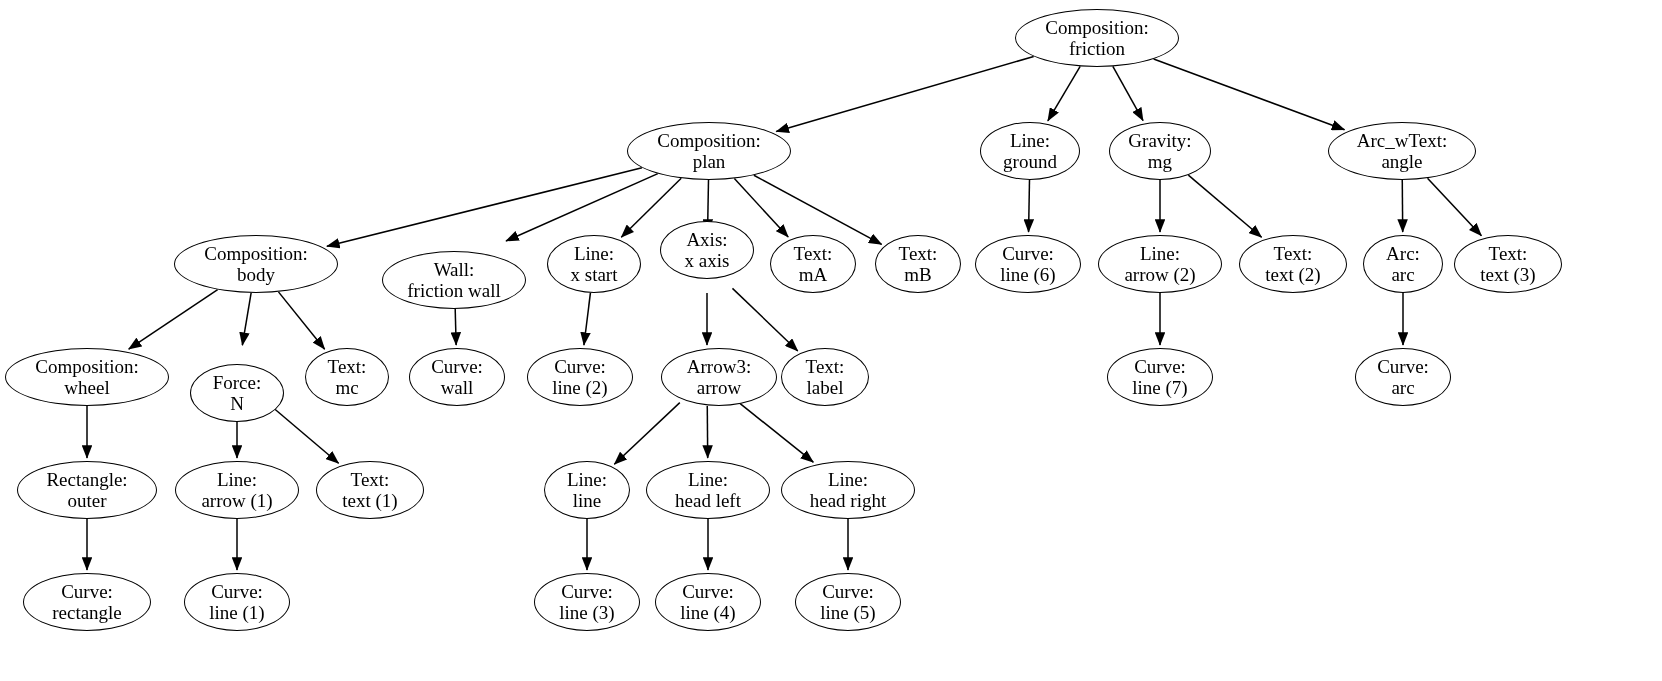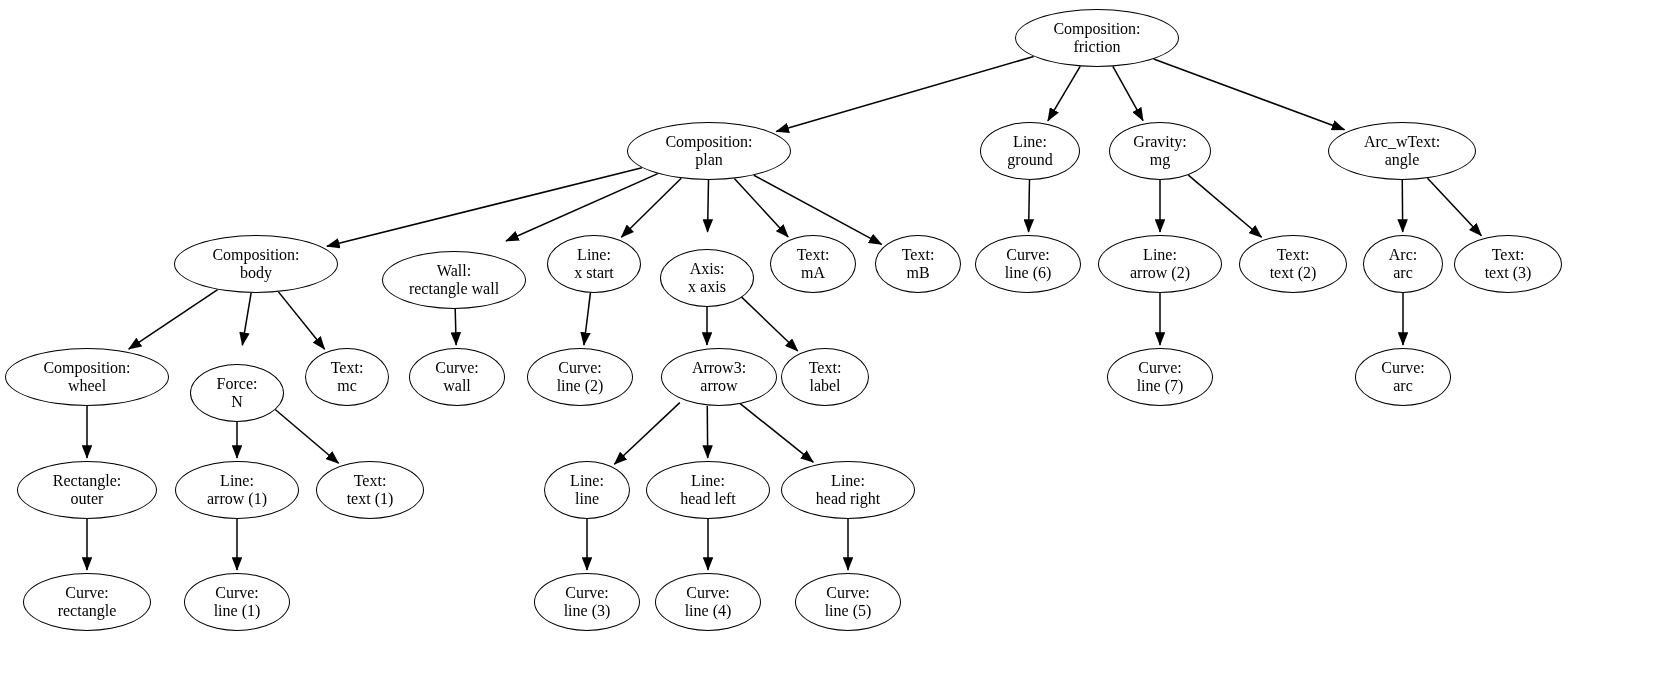--- a/index.html
+++ b/index.html
@@ -27,21 +27,21 @@
     display: flex;
     align-items: center;
     justify-content: center;
     box-sizing: border-box;
     border: 1.3px solid #000000;
     border-radius: 50%;
     background: #ffffff;
     color: #000000;
     text-align: center;
     line-height: 1.12;
-    font-size: 16px;
+    font-size: 19px;
     white-space: nowrap;
   }
   .node .lbl {
     display: block;
     padding: 0 2px;
   }
   .node .l1, .node .l2 {
     display: block;
   }
 </style>
@@ -126,30 +126,30 @@
       </div>
       <div class="node" style="left: 174px; top: 235px; width: 164px; height: 58px;">
         <span class="lbl">
           <span class="l1">Composition:</span>
           <span class="l2">body</span>
         </span>
       </div>
       <div class="node" style="left: 382px; top: 251px; width: 144px; height: 58px;">
         <span class="lbl">
           <span class="l1">Wall:</span>
-          <span class="l2">rectangle wall</span>
+          <span class="l2">friction wall</span>
         </span>
       </div>
       <div class="node" style="left: 547px; top: 235px; width: 94px; height: 58px;">
         <span class="lbl">
           <span class="l1">Line:</span>
           <span class="l2">x start</span>
         </span>
       </div>
-      <div class="node" style="left: 660px; top: 249px; width: 94px; height: 58px;">
+      <div class="node" style="left: 660px; top: 221px; width: 94px; height: 58px;">
         <span class="lbl">
           <span class="l1">Axis:</span>
           <span class="l2">x axis</span>
         </span>
       </div>
       <div class="node" style="left: 770px; top: 235px; width: 86px; height: 58px;">
         <span class="lbl">
           <span class="l1">Text:</span>
           <span class="l2">mA</span>
         </span>

